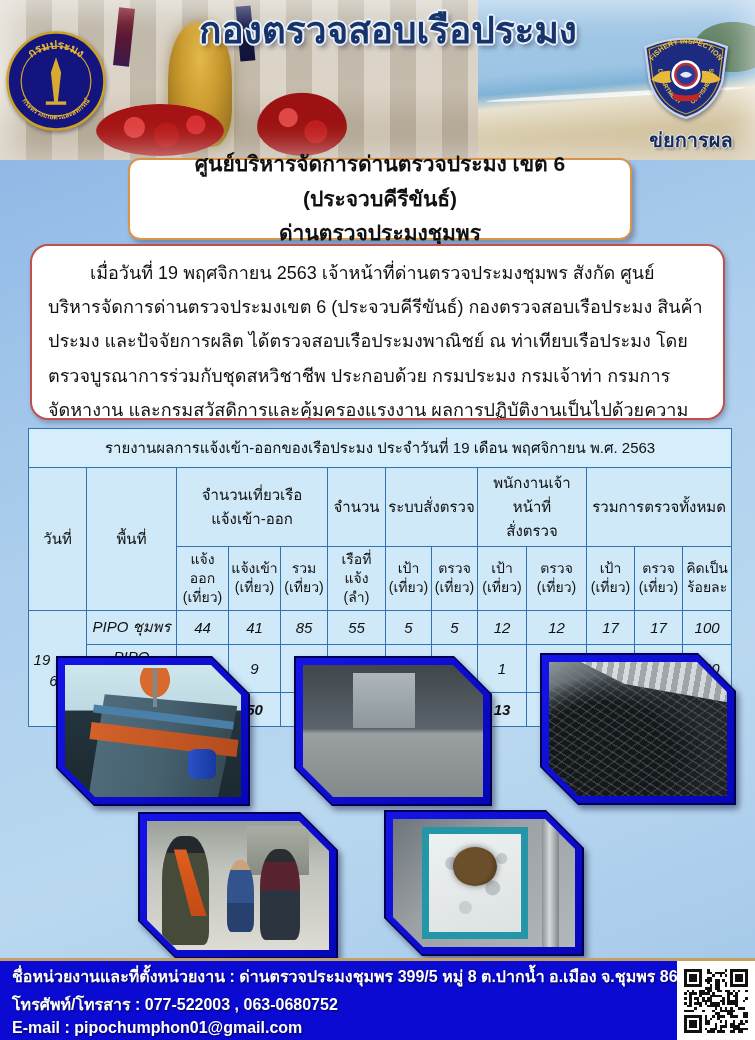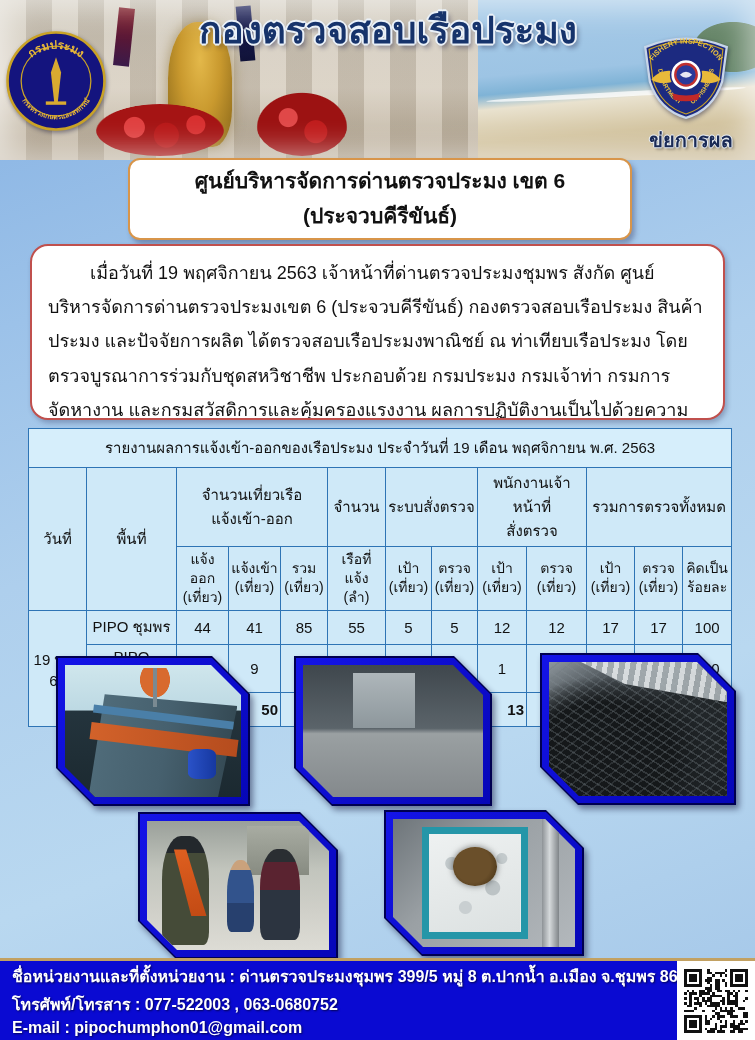--- a/index.html
+++ b/index.html
@@ -55,22 +55,22 @@
   .article-box p{margin:2px 0 0 0;font-size:18px;line-height:1.9;color:#111;text-indent:42px;text-align:left;}
 
   
   .report-table{position:absolute;left:28px;top:428px;width:703px;border-collapse:collapse;table-layout:fixed;
       font-size:15px;color:#111;}
   .report-table th,.report-table td{border:1.5px solid #2e74b5;background:#cfe9f8;padding:3px 2px;
       text-align:center;vertical-align:middle;font-weight:normal;white-space:pre-line;overflow:hidden;}
   .report-table th.caption{height:32px;background:#d6eefb;}
   .report-table tr.grp th{height:50px;}
   .report-table tr.subh th{height:44px;font-size:14px;line-height:1.35;}
-  .report-table tbody td{height:27px;}
-  .report-table tr.total td{font-weight:bold;text-align:right;}
+  .report-table tbody td{height:27px;font-style:italic;}
+  .report-table tr.total td{font-weight:bold;}
 
   
   .photo{position:absolute;filter:drop-shadow(3px 4px 3px rgba(0,0,40,.45));}
   .ph-frame{position:absolute;inset:0;background:#000050;
       clip-path:polygon(0 0,calc(100% - 38px) 0,100% 38px,100% 100%,38px 100%,0 calc(100% - 38px));}
   .ph-blue{position:absolute;inset:2px;background:linear-gradient(135deg,#1414e8,#0606b8);
       clip-path:polygon(0 0,calc(100% - 36px) 0,100% 36px,100% 100%,36px 100%,0 calc(100% - 36px));}
   .ph-img{position:absolute;inset:9px;overflow:hidden;
       clip-path:polygon(0 0,calc(100% - 30px) 0,100% 30px,100% 100%,30px 100%,0 calc(100% - 30px));}
   .p1{left:56px;top:656px;width:194px;height:150px;}
@@ -204,20 +204,21 @@
       <path d="M57,66 Q65,58 73,66 Q65,74 57,66" fill="#e8e8f2"></path>
       <path d="M47,90 Q65,96 83,90 L81,98 Q65,103 49,98 Z" fill="#c02828"></path>
     </svg>
 
     <div class="bn-title l1">กองตรวจสอบเรือประมง</div>
     <div class="bn-news">ข่ยการผล กรป.</div>
   </header>
 
   <div class="title-box">
     <div>ศูนย์บริหารจัดการด่านตรวจประมง เขต 6 (ประจวบคีรีขันธ์)</div>
+    <div>ด่านตรวจประมงชุมพร</div>
   </div>
 
   <div class="article-box">
     <p>เมื่อวันที่ 19 พฤศจิกายน 2563 เจ้าหน้าที่ด่านตรวจประมงชุมพร สังกัด ศูนย์บริหารจัดการด่านตรวจประมงเขต 6 (ประจวบคีรีขันธ์) กองตรวจสอบเรือประมง สินค้าประมง และปัจจัยการผลิต ได้ตรวจสอบเรือประมงพาณิชย์ ณ ท่าเทียบเรือประมง โดยตรวจบูรณาการร่วมกับชุดสหวิชาชีพ ประกอบด้วย กรมประมง กรมเจ้าท่า กรมการจัดหางาน และกรมสวัสดิการและคุ้มครองแรงงาน ผลการปฏิบัติงานเป็นไปด้วยความเรียบร้อย</p>
   </div>
 
   <table class="report-table">
     <colgroup>
       <col style="width:58px">
         <col style="width:90px">

